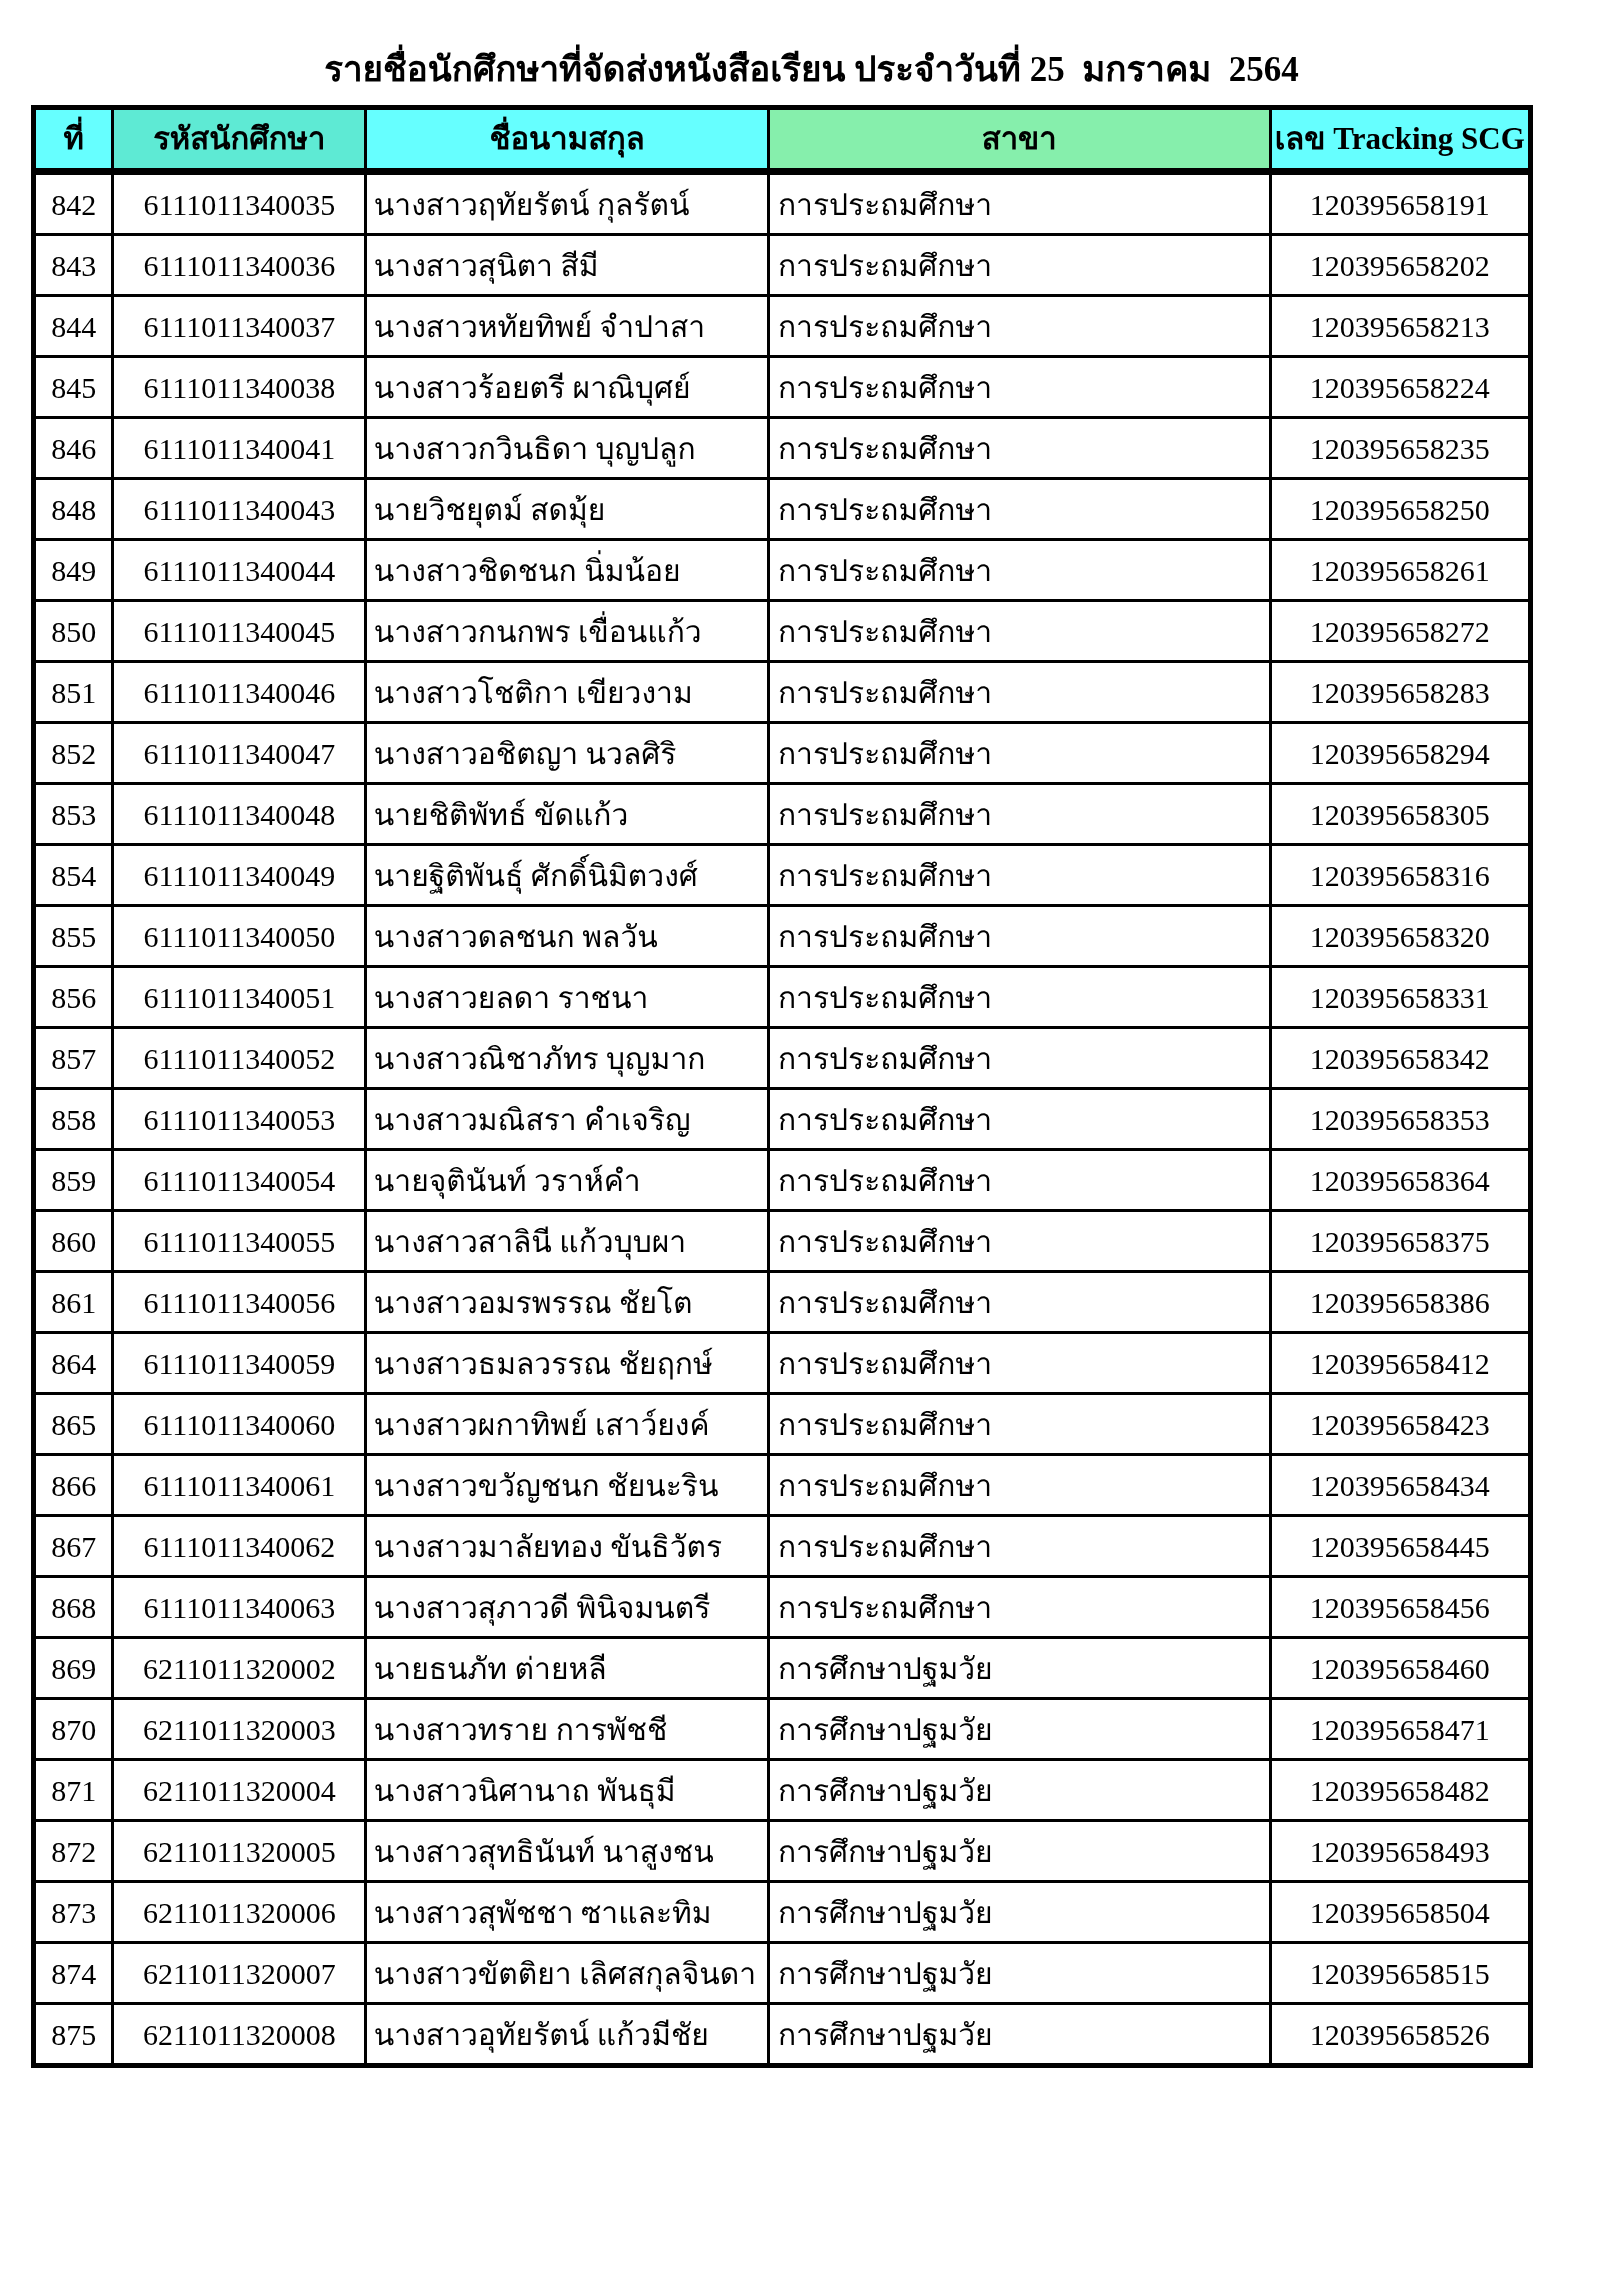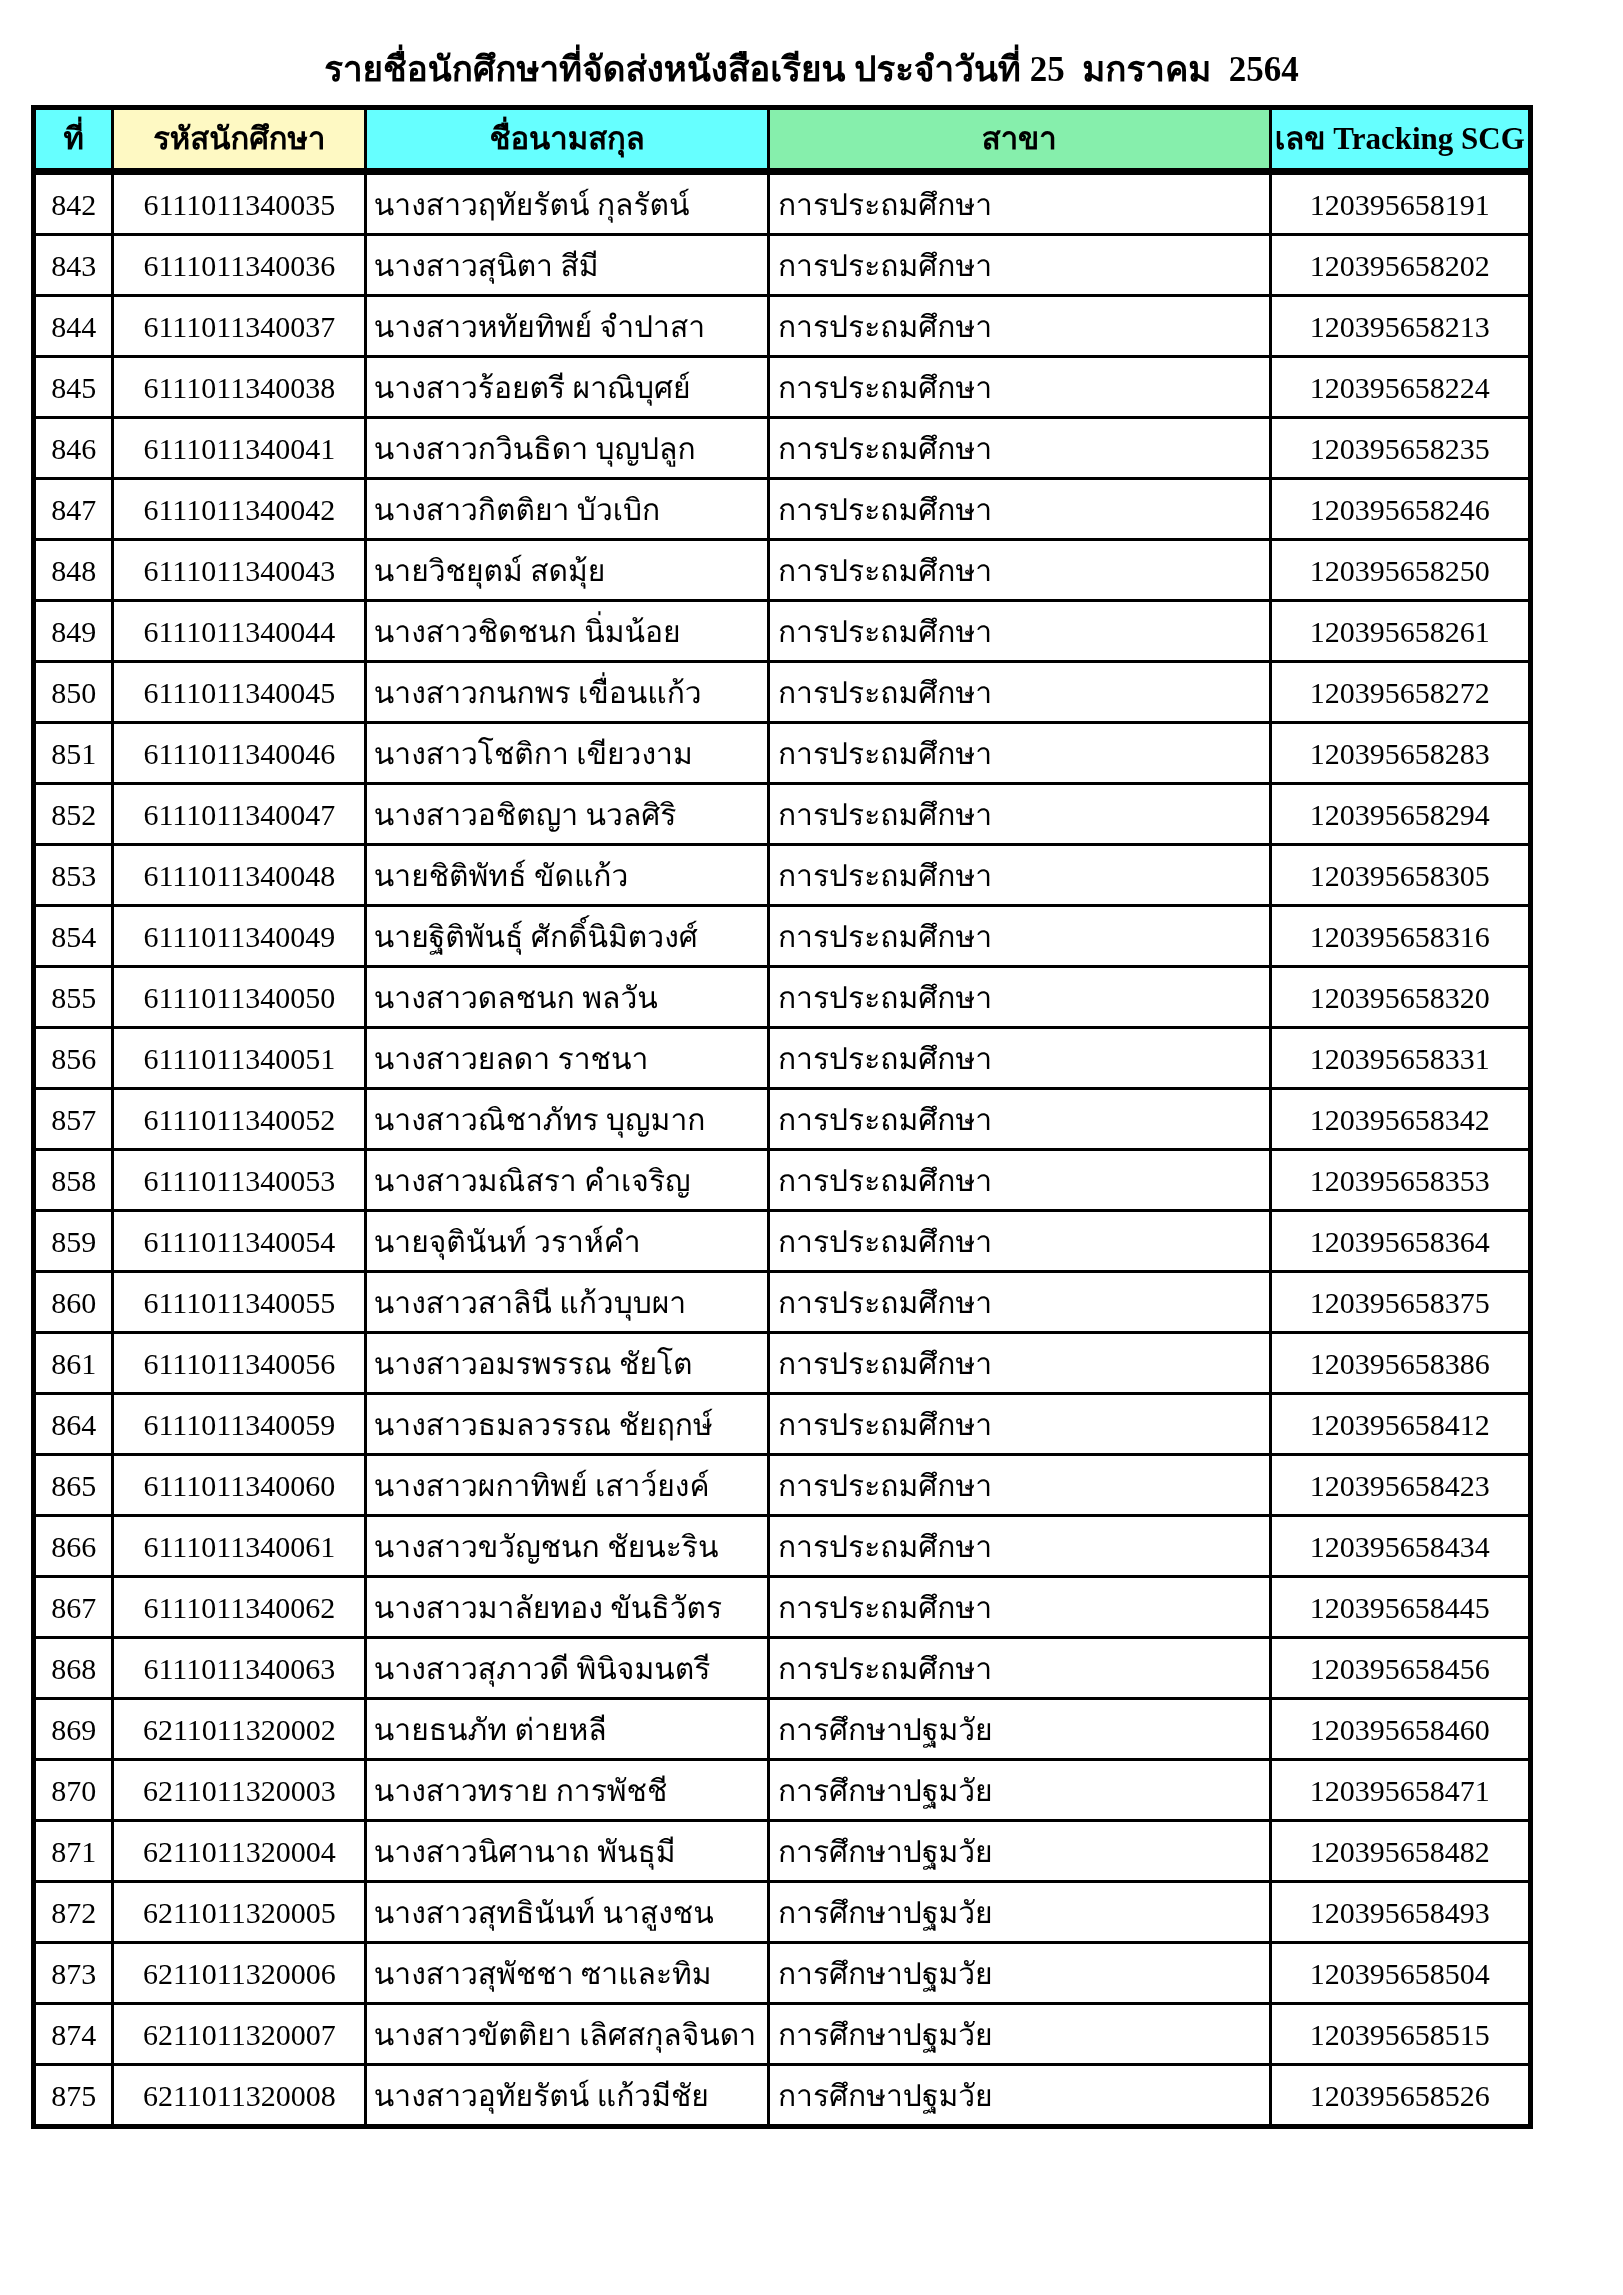--- a/index.html
+++ b/index.html
@@ -81,21 +81,21 @@
     <colgroup>
       <col class="c0">
         <col class="c1">
         <col class="c2">
         <col class="c3">
         <col class="c4">
     </colgroup>
     <thead>
       <tr>
         <th style="background: rgb(102, 255, 255);">ที่</th>
-        <th style="background: #fef9c3;">รหัสนักศึกษา</th>
+        <th style="background: #5eead4;">รหัสนักศึกษา</th>
         <th style="background: rgb(102, 255, 255);">ชื่อนามสกุล</th>
         <th style="background: #86efac;">สาขา</th>
         <th style="background: rgb(102, 255, 255);">เลข Tracking SCG</th>
       </tr>
     </thead>
     <tbody id="roster-body">
         <tr>
           <td class="col-0">842</td>
           <td class="col-1">6111011340035</td>
           <td class="col-2">นางสาวฤทัยรัตน์ กุลรัตน์</td>
@@ -124,27 +124,20 @@
           <td class="col-4">120395658224</td>
         </tr>
         <tr>
           <td class="col-0">846</td>
           <td class="col-1">6111011340041</td>
           <td class="col-2">นางสาวกวินธิดา บุญปลูก</td>
           <td class="col-3">การประถมศึกษา</td>
           <td class="col-4">120395658235</td>
         </tr>
         <tr>
-          <td class="col-0">847</td>
-          <td class="col-1">6111011340042</td>
-          <td class="col-2">นางสาวกิตติยา บัวเบิก</td>
-          <td class="col-3">การประถมศึกษา</td>
-          <td class="col-4">120395658246</td>
-        </tr>
-        <tr>
           <td class="col-0">848</td>
           <td class="col-1">6111011340043</td>
           <td class="col-2">นายวิชยุตม์ สดมุ้ย</td>
           <td class="col-3">การประถมศึกษา</td>
           <td class="col-4">120395658250</td>
         </tr>
         <tr>
           <td class="col-0">849</td>
           <td class="col-1">6111011340044</td>
           <td class="col-2">นางสาวชิดชนก นิ่มน้อย</td>

